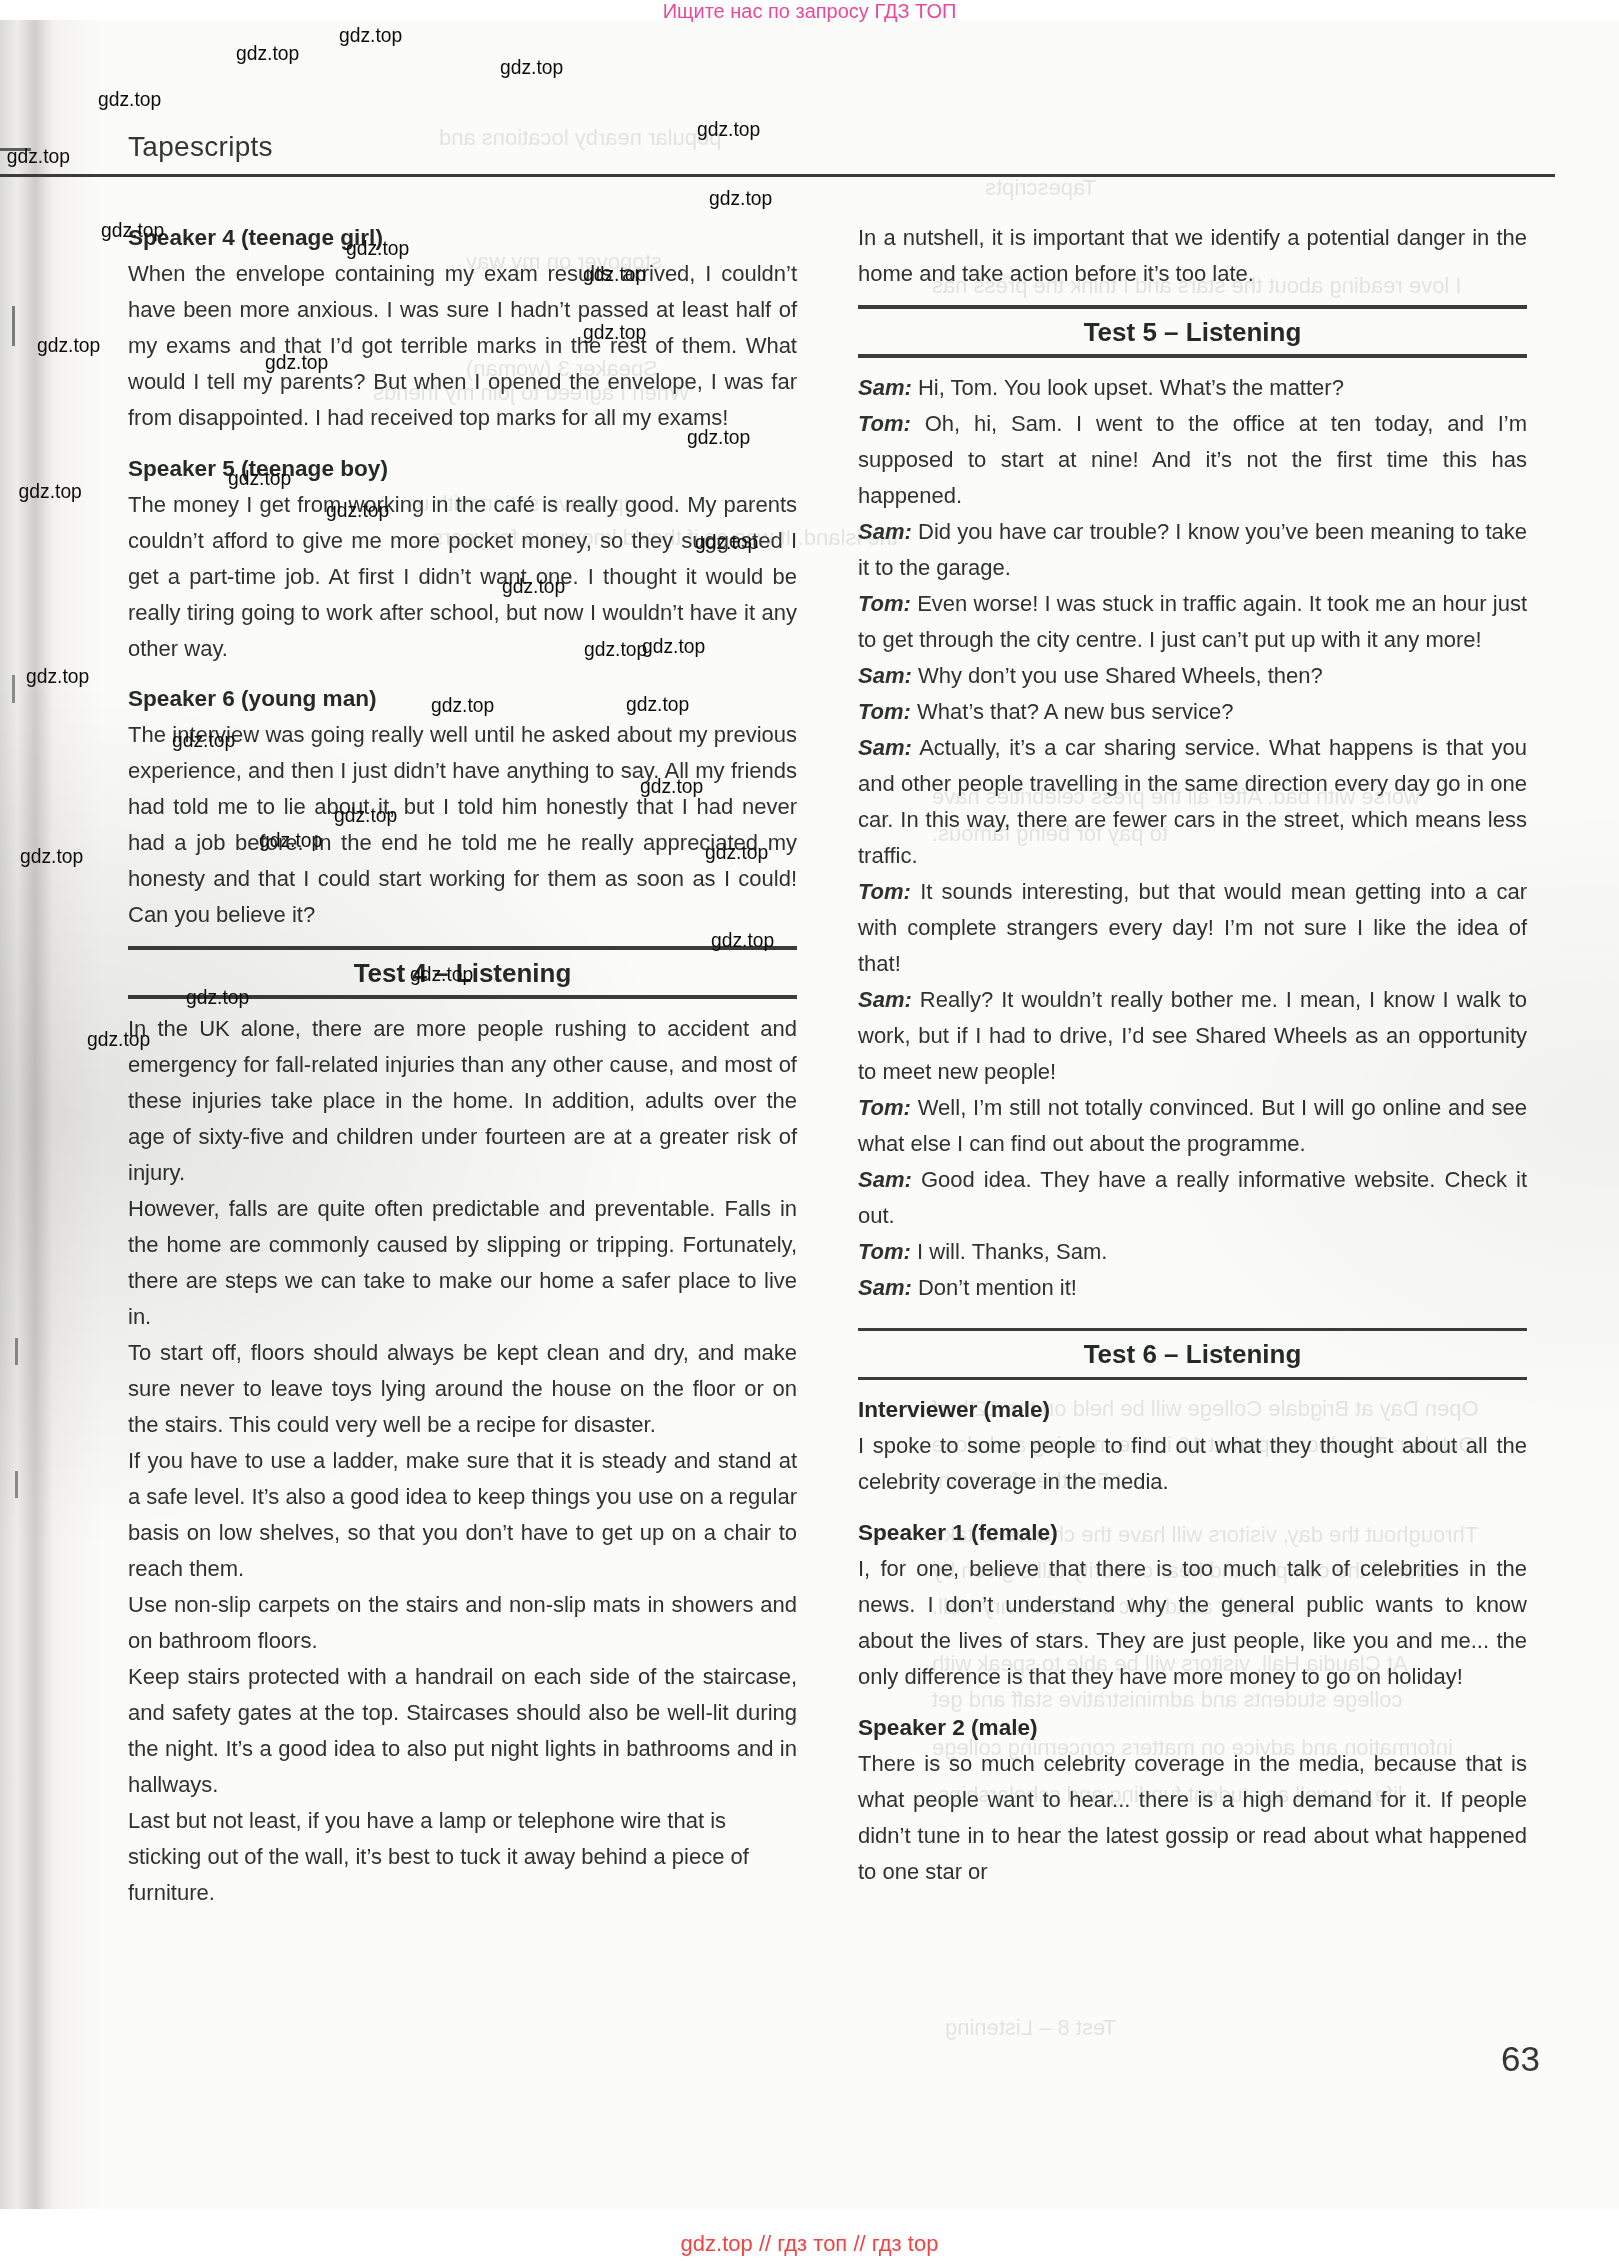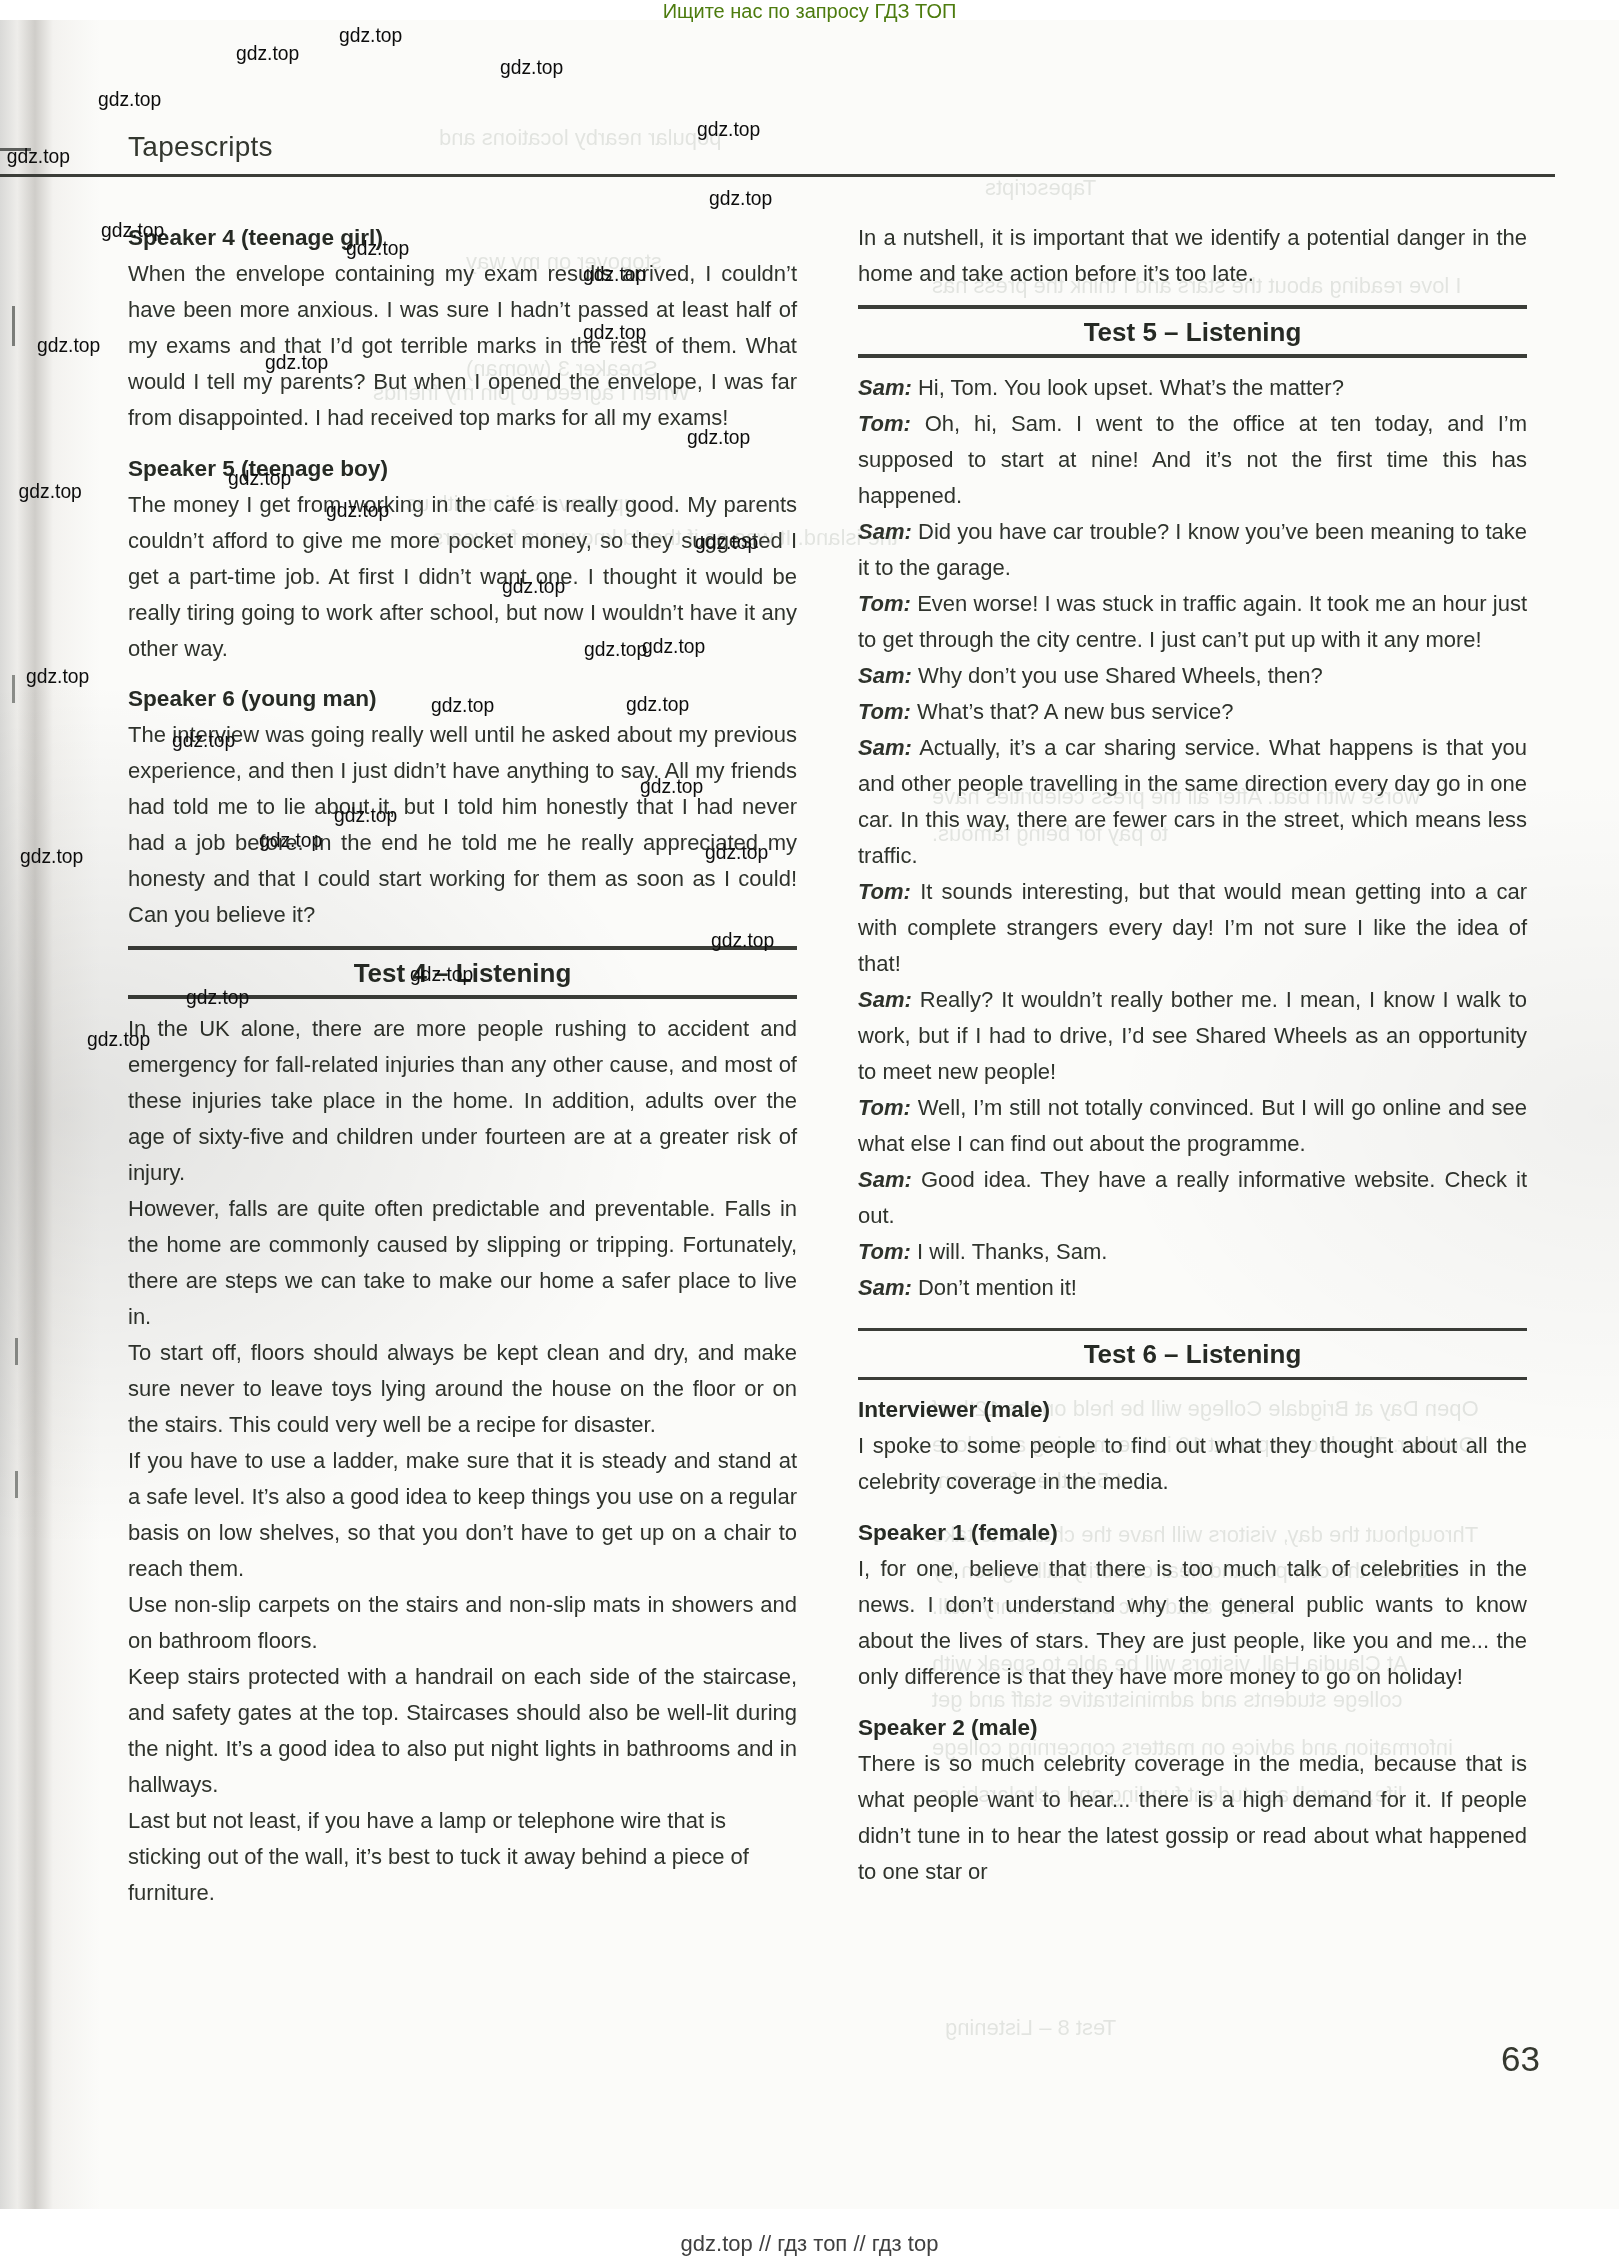--- a/index.html
+++ b/index.html
@@ -20,33 +20,33 @@
   }
 
   
   .promo-top {
     position: absolute;
     top: 0px;
     left: 0;
     width: 100%;
     text-align: center;
     font-size: 20px;
-    color: #4d7c0f;
+    color: #ec4899;
     font-family: "Liberation Sans", sans-serif;
     letter-spacing: 0px;
     z-index: 40;
   }
   .promo-bottom {
     position: absolute;
     bottom: 4px;
     left: 0;
     width: 100%;
     text-align: center;
     font-size: 22px;
-    color: #404040;
+    color: #ef4444;
     font-family: "Liberation Sans", sans-serif;
     z-index: 40;
   }
 
   
   .scan {
     position: absolute;
     left: 0;
     top: 20px;
     width: 1619px;

